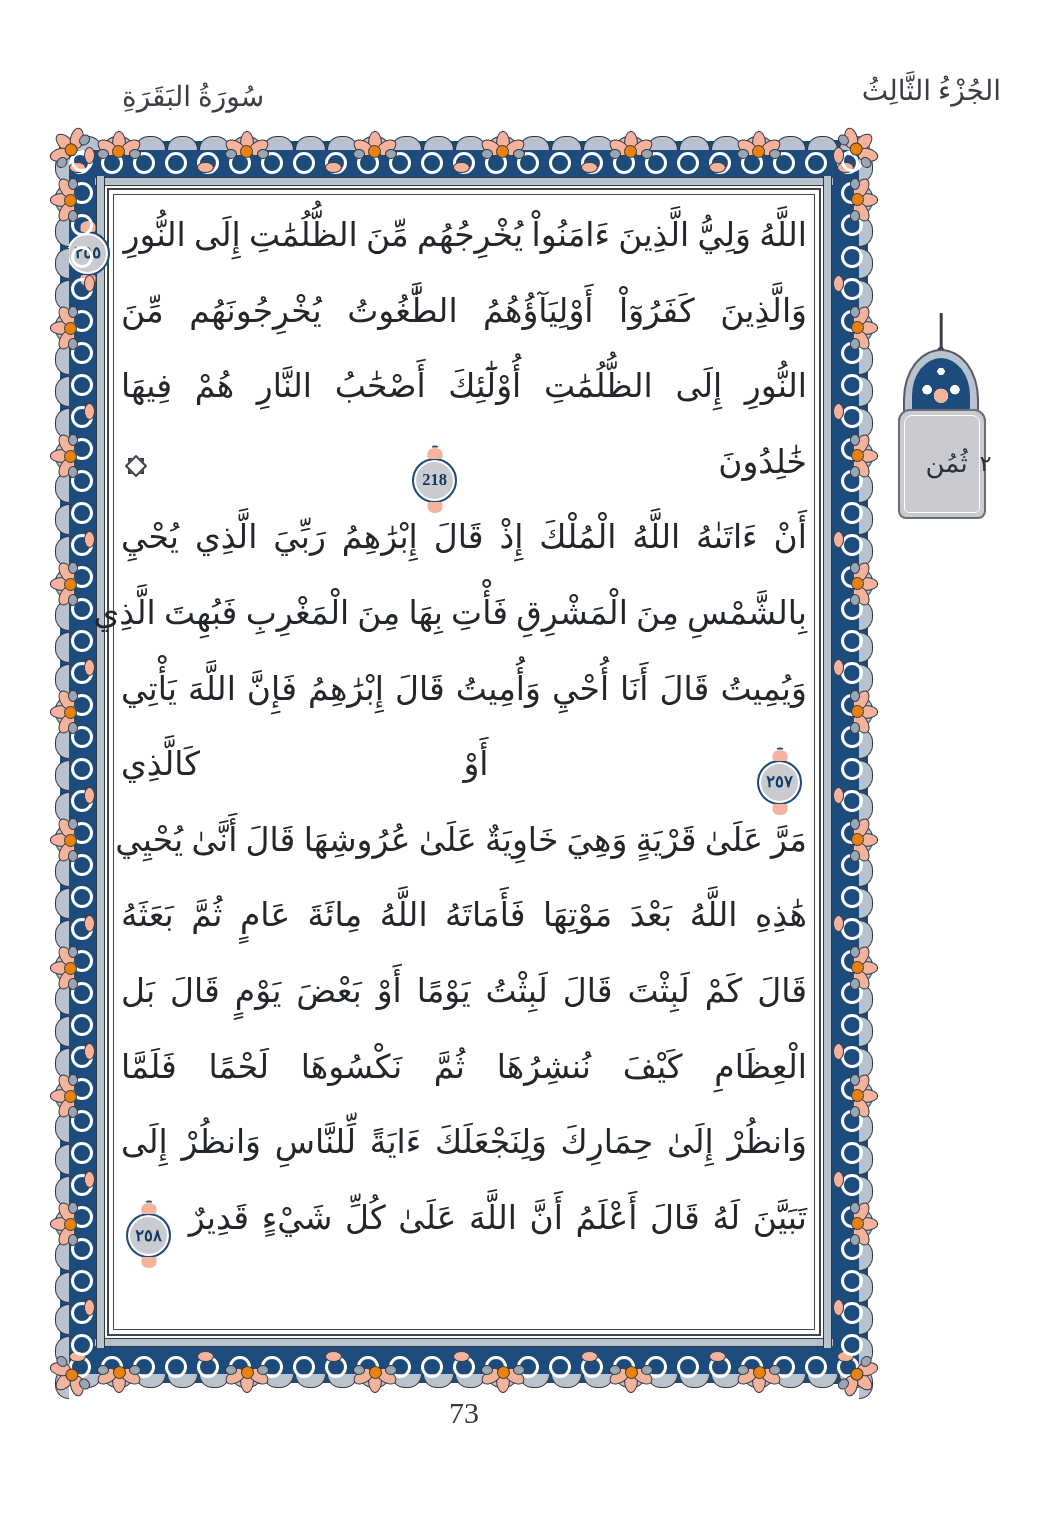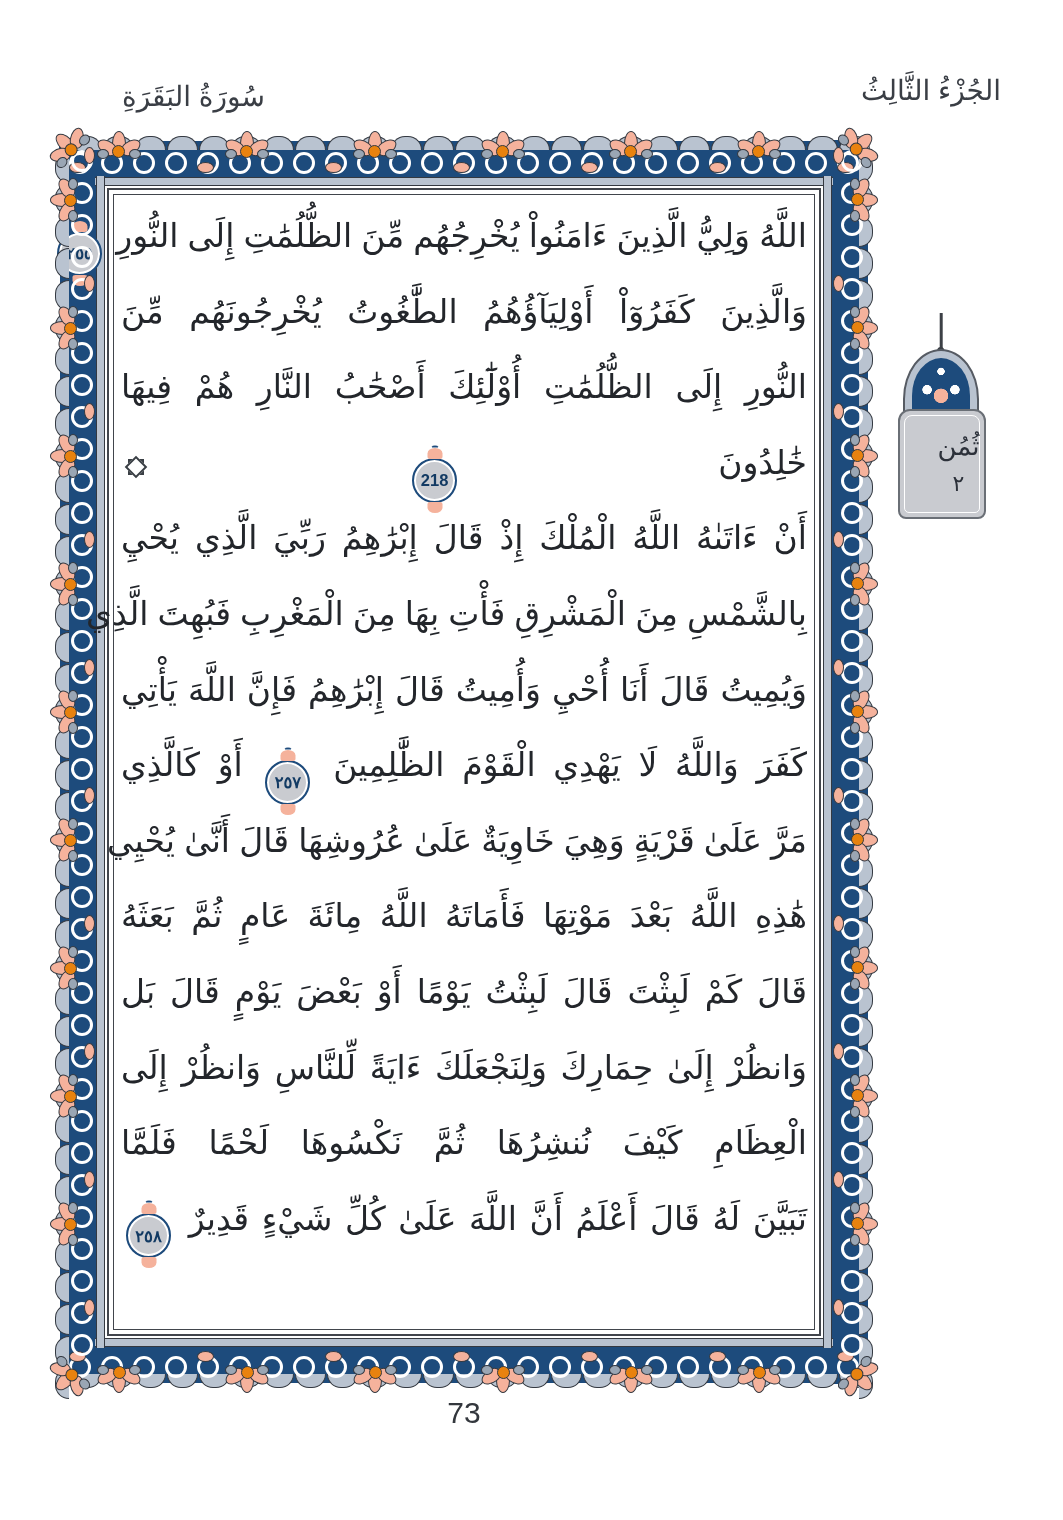--- a/index.html
+++ b/index.html
@@ -1,21 +1,21 @@
 <!DOCTYPE html>
 <html lang="ar" style="--navy: #1d4b7c; --scallop: #b9c3d0; --pink: #f5b29c; --orange: #e8820f; --grayfill: #c9cbd0;"><head>
 <meta charset="utf-8">
 <style>
   :root{
     --navy:#1d4b7c; --ink:#343941; --scallop:#b9c3d0; --pink:#f5b29c;
     --orange:#e8820f; --paper:#ffffff; --grayfill:#c9cbd0; --text:#23262b;
   }
   html,body{margin:0;padding:0;background:#fff;}
   .page{position:relative;width:1063px;height:1491px;background:var(--paper);
-        font-family:Liberation Sans, sans-serif;overflow:hidden;}
+        font-family:Liberation Serif, serif;overflow:hidden;}
   
   .hdr{position:absolute;font-size:28px;color:#3a3e45;direction:rtl;white-space:nowrap;}
   .hdr-surah{left:122px;top:80px;}
   .hdr-juz{right:62px;top:74px;}
   
   .frame{position:absolute;left:55px;top:136px;width:818px;height:1252px;}
   .band{position:absolute;background:var(--navy);}
   .band-top{left:4px;right:4px;top:5px;height:36px;}
   .band-bottom{left:4px;right:4px;bottom:5px;height:36px;}
   .band-left{top:4px;bottom:4px;left:5px;width:36px;}
@@ -73,21 +73,21 @@
       border-radius:50% 50% 10px 10px/64% 64% 10px 10px;}
   .dome-navy{position:absolute;top:7px;left:7px;right:7px;bottom:6px;background:var(--navy);
       border-radius:50% 50% 8px 8px/62% 62% 8px 8px;
       background-image:radial-gradient(circle at 50% 62%,var(--pink) 0 7px,rgba(0,0,0,0) 7.5px),
         radial-gradient(circle at 26% 52%,#fff 0 4.5px,rgba(0,0,0,0) 5px),
         radial-gradient(circle at 74% 52%,#fff 0 4.5px,rgba(0,0,0,0) 5px),
         radial-gradient(circle at 50% 22%,#fff 0 3.5px,rgba(0,0,0,0) 4px);}
   .thumn-body{position:absolute;top:96px;left:1px;width:84px;height:106px;background:var(--grayfill);
       border:2px solid #6a6f76;border-radius:12px 12px 8px 8px;}
   .thumn-body-inner{position:absolute;inset:4px;border:1.6px solid #fff;border-radius:8px 8px 5px 5px;
-      display:flex;flex-direction:column;align-items:center;justify-content:center;gap:12px;padding-left:33px;}
+      display:flex;flex-direction:row;align-items:center;justify-content:center;gap:12px;padding-left:33px;}
   .thumn-label{font-size:26px;color:#2c313a;direction:rtl;line-height:1.1;}
   .thumn-num{font-size:22px;color:#2c313a;line-height:1.1;}
   
   .pagenum{position:absolute;left:0;top:1396px;width:928px;text-align:center;
       font-size:30px;color:#33373d;}
 </style>
 </head>
 <body>
 
 <div class="page">
@@ -113,28 +113,28 @@
             <span class="mnum">٢٥٥</span>
           </span></div>
         <div class="quran-line"><span class="qtext">وَالَّذِينَ كَفَرُوٓاْ أَوْلِيَآؤُهُمُ الطَّٰغُوتُ يُخْرِجُونَهُم مِّنَ</span></div>
         <div class="quran-line"><span class="qtext">النُّورِ إِلَى الظُّلُمَٰتِ أُوْلَٰٓئِكَ أَصْحَٰبُ النَّارِ هُمْ فِيهَا</span></div>
         <div class="quran-line"><span class="qtext">خَٰلِدُونَ</span> <span class="ayah-marker">
             <span class="mnum">218</span>
           </span> <span class="hizb" title="۞"></span> </div>
         <div class="quran-line"><span class="qtext">أَنْ ءَاتَىٰهُ اللَّهُ الْمُلْكَ إِذْ قَالَ إِبْرَٰهِمُ رَبِّيَ الَّذِي يُحْيِ</span></div>
         <div class="quran-line"><span class="qtext">بِالشَّمْسِ مِنَ الْمَشْرِقِ فَأْتِ بِهَا مِنَ الْمَغْرِبِ فَبُهِتَ الَّذِي</span></div>
         <div class="quran-line"><span class="qtext">وَيُمِيتُ قَالَ أَنَا أُحْيِ وَأُمِيتُ قَالَ إِبْرَٰهِمُ فَإِنَّ اللَّهَ يَأْتِي</span></div>
-        <div class="quran-line"><span class="qtext">كَفَرَ وَاللَّهُ لَا يَهْدِي الْقَوْمَ الظَّٰلِمِينَ</span> <span class="ayah-marker">
+        <div class="quran-line"> <span class="ayah-marker">
             <span class="mnum">٢٥٧</span>
           </span> <span class="qtext">أَوْ كَالَّذِي</span></div>
         <div class="quran-line"><span class="qtext">مَرَّ عَلَىٰ قَرْيَةٍ وَهِيَ خَاوِيَةٌ عَلَىٰ عُرُوشِهَا قَالَ أَنَّىٰ يُحْيِي</span></div>
         <div class="quran-line"><span class="qtext">هَٰذِهِ اللَّهُ بَعْدَ مَوْتِهَا فَأَمَاتَهُ اللَّهُ مِائَةَ عَامٍ ثُمَّ بَعَثَهُ</span></div>
         <div class="quran-line"><span class="qtext">قَالَ كَمْ لَبِثْتَ قَالَ لَبِثْتُ يَوْمًا أَوْ بَعْضَ يَوْمٍ قَالَ بَل</span></div>
+        <div class="quran-line"><span class="qtext">الْعِظَامِ كَيْفَ نُنشِرُهَا ثُمَّ نَكْسُوهَا لَحْمًا فَلَمَّا</span></div>
         <div class="quran-line"><span class="qtext">وَانظُرْ إِلَىٰ حِمَارِكَ وَلِنَجْعَلَكَ ءَايَةً لِّلنَّاسِ وَانظُرْ إِلَى</span></div>
-        <div class="quran-line"><span class="qtext">الْعِظَامِ كَيْفَ نُنشِرُهَا ثُمَّ نَكْسُوهَا لَحْمًا فَلَمَّا</span></div>
         <div class="quran-line"><span class="qtext">تَبَيَّنَ لَهُ قَالَ أَعْلَمُ أَنَّ اللَّهَ عَلَىٰ كُلِّ شَيْءٍ قَدِيرٌ</span> <span class="ayah-marker">
             <span class="mnum">٢٥٨</span>
           </span></div>
       </div>
   <div class="sc sc-top" style="left: 16px;"></div>
       <div class="sc sc-bottom" style="left: 16px;"></div>
       <div class="sc sc-top" style="left: 48px;"></div>
       <div class="sc sc-bottom" style="left: 48px;"></div>
       <div class="sc sc-top" style="left: 80px;"></div>
       <div class="sc sc-bottom" style="left: 80px;"></div>

